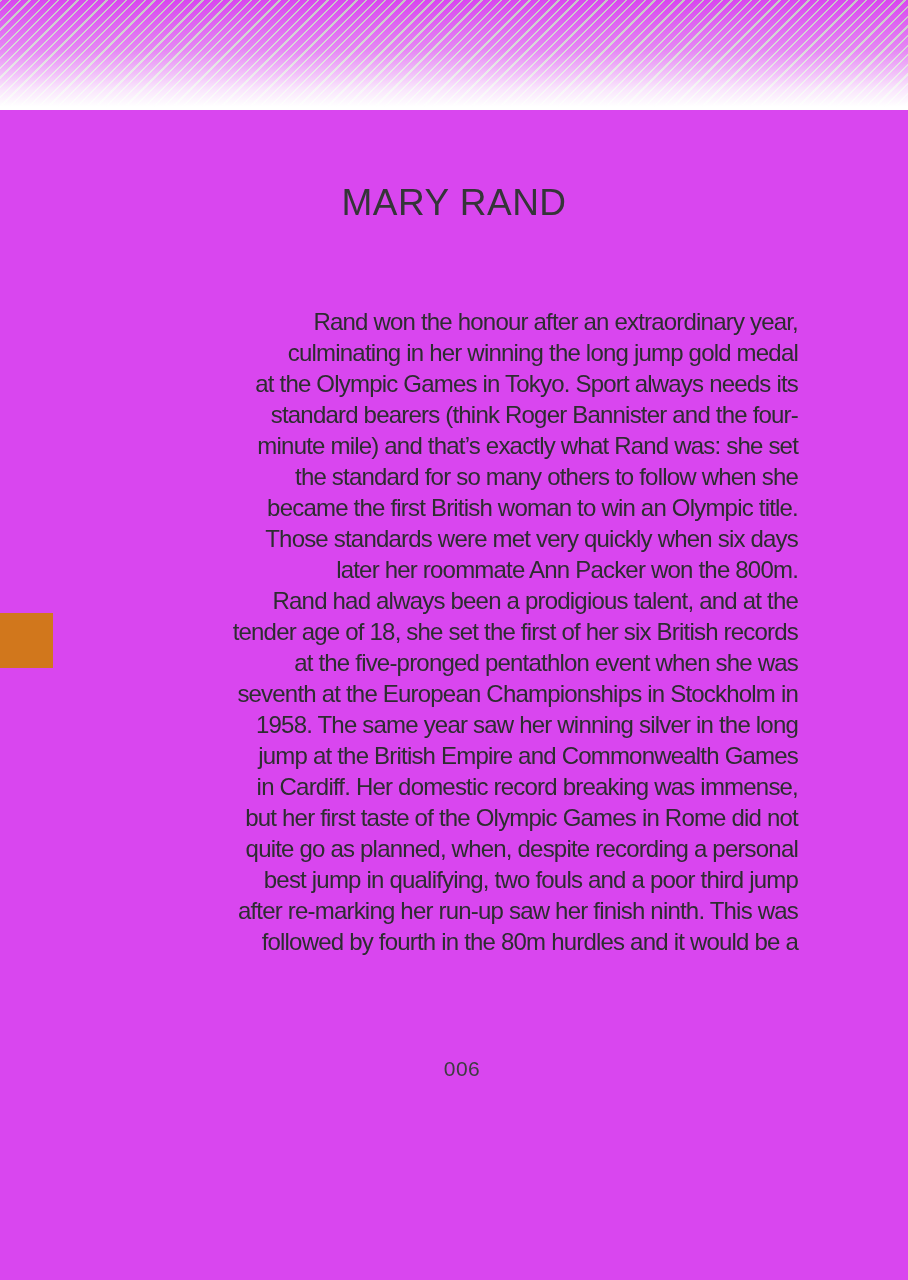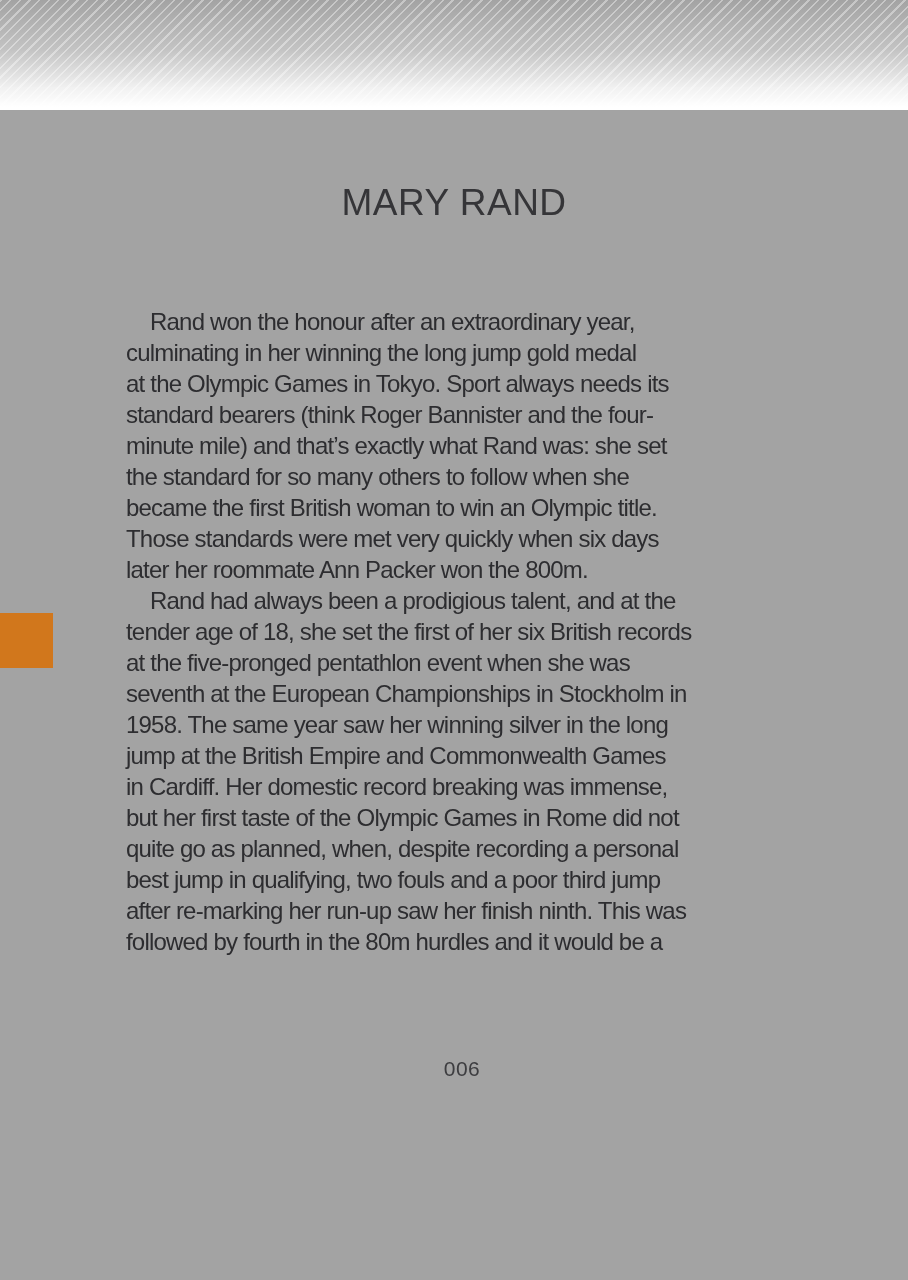--- a/index.html
+++ b/index.html
@@ -3,21 +3,21 @@
 <meta charset="utf-8">
 <style>
   * { margin: 0; padding: 0; box-sizing: border-box; }
   html, body { background: #ffffff; }
   body { font-family: "Liberation Sans", sans-serif; }
 
   .page {
     position: relative;
     width: 908px;
     height: 1280px;
-    background: #a3a3a3;
+    background: #d946ef;
     overflow: hidden;
   }
 
   
   .stripes {
     position: absolute;
     top: 0; left: 0;
     width: 908px;
     height: 110px;
     background: repeating-linear-gradient(
@@ -64,20 +64,21 @@
 
   .body-text {
     position: absolute;
     left: 126px;
     top: 306px;
     width: 672px;
     color: #2d2d30;
     font-size: 24px;
     letter-spacing: -0.8px;
     line-height: 31px;
+    text-align: right;
   }
   .para {
     white-space: pre-line;   
     text-indent: 24px;       
   }
 
   .page-number {
     position: absolute;
     top: 1057px;
     left: 0;

